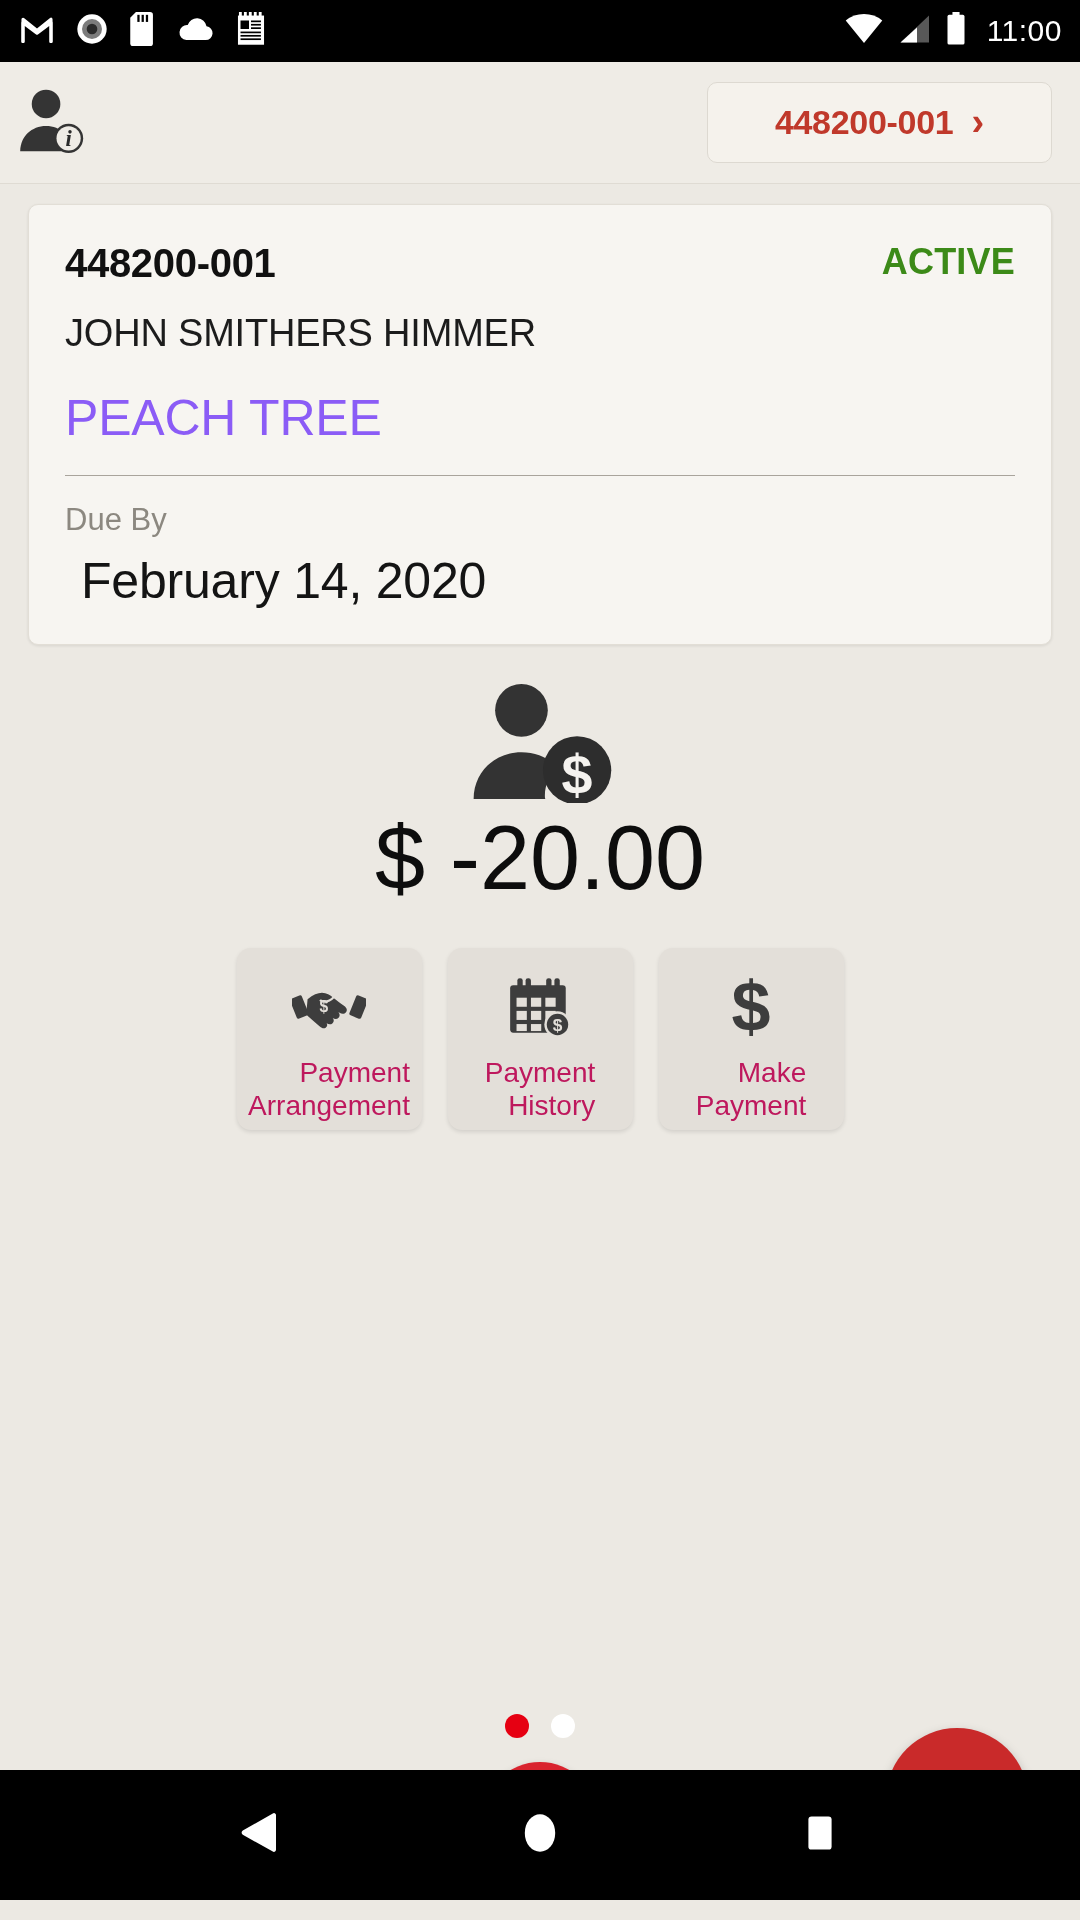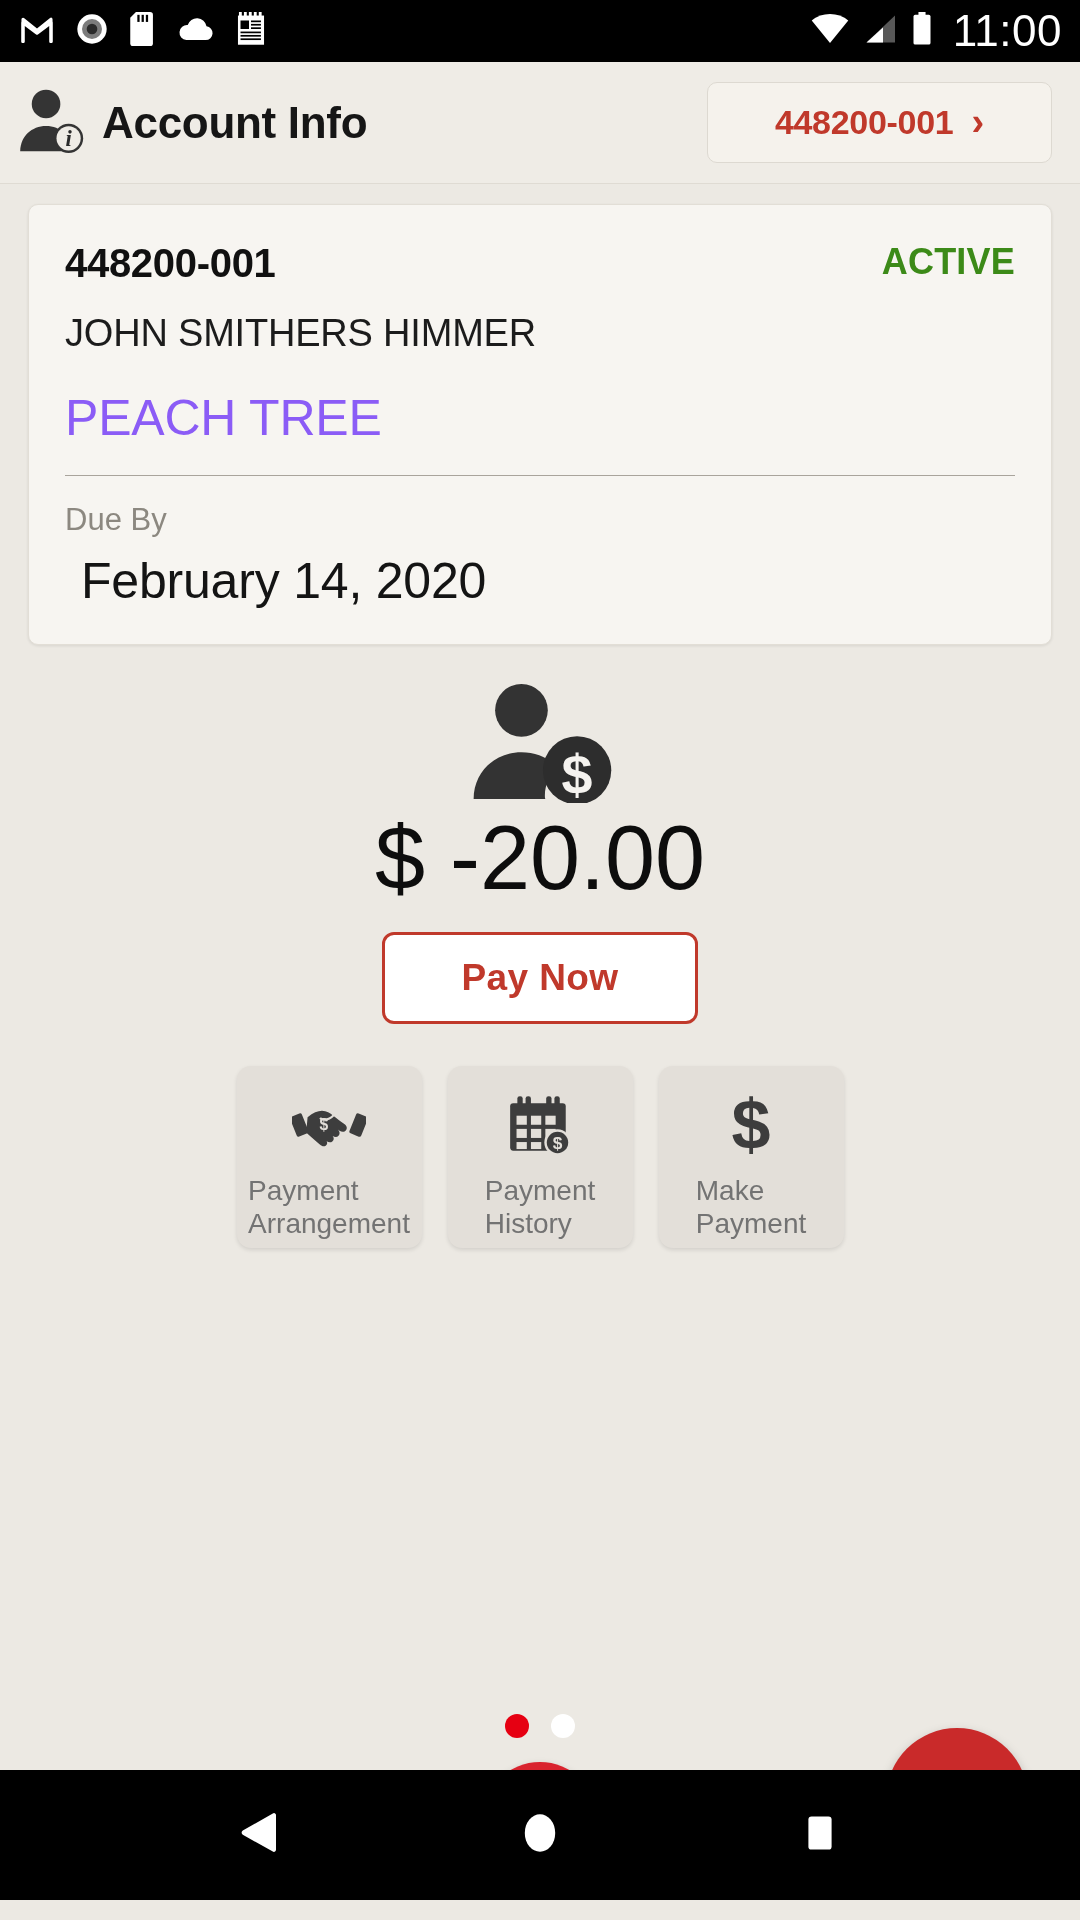--- a/index.html
+++ b/index.html
@@ -32,21 +32,21 @@
   }
   .status-right {
     margin-left: auto;
     display: flex;
     align-items: center;
     gap: 14px;
   }
   .sb-icon { display: block; }
   .status-time {
     color: #ffffff;
-    font-size: 44px;
+    font-size: 30px;
     font-weight: 400;
     letter-spacing: 0.5px;
     margin-left: 6px;
     line-height: 1;
   }
 
   
   .app-header {
     height: 122px;
     background: #efece6;
@@ -233,22 +233,22 @@
   }
   .tile-icon {
     height: 68px;
     display: flex;
     align-items: center;
     justify-content: center;
   }
   .tile-label {
     margin-top: 14px;
     font-size: 28px;
-    color: #737373;
-    text-align: left;
+    color: #be185d;
+    text-align: right;
     line-height: 1.18;
   }
 
   
   .dots {
     position: absolute;
     left: 0;
     right: 0;
     top: 1530px;
     display: flex;
@@ -386,21 +386,20 @@
   <div class="header-left">
     <span>
       <svg width="66" height="70" viewBox="0 0 24 25">
         <circle cx="10.2" cy="6.3" r="5.2" fill="#343434"></circle>
         <path d="M0.8 23.5c0-5.4 4.2-9.2 9.4-9.2s9.4 3.8 9.4 9.2z" fill="#343434"></path>
         <circle cx="18.4" cy="18.8" r="5.3" fill="#343434"></circle>
         <circle cx="18.4" cy="18.8" r="4.4" fill="#efece6"></circle>
         <text x="18.4" y="21.6" font-family="Liberation Serif, serif" font-size="8.2" font-style="italic" font-weight="bold" fill="#2a2a2a" text-anchor="middle">i</text>
       </svg>
     </span>
-    <span class="header-title">Account Info</span>
   </div>
   <div class="account-selector">
     <span class="account-selector-label">448200-001</span>
     <span class="chev">›</span>
   </div>
 </div>
 
 <div class="content">
 
   <div class="account-card">
@@ -420,23 +419,20 @@
       <svg width="158" height="122" viewBox="0 0 32 25">
         <circle cx="12.2" cy="6.0" r="5.4" fill="#333333"></circle>
         <path d="M2.4 24.2c0-5.6 4.4-9.6 9.8-9.6 3.1 0 5.9 1.3 7.6 3.4-1.7 1.2-2.8 3.2-2.8 5.4 0 0.3 0 0.6 0.1 0.8z" fill="#333333"></path>
         <circle cx="23.6" cy="18.3" r="7.0" fill="#2d2d2d"></circle>
         <text x="23.6" y="23.1" font-family="Liberation Sans, sans-serif" font-size="11.4" font-weight="bold" fill="#f5f3ef" text-anchor="middle">$</text>
       </svg>
     </span>
     <div class="balance-amount">$ -20.00</div>
   </div>
 
-  <div class="paynow-wrap">
-    <div class="paynow-btn">Pay Now</div>
-  </div>
 
   <div class="tiles">
 
     <div class="tile">
       <div class="tile-icon">
         <svg width="74" height="56" viewBox="0 0 38 28">
           <rect x="0.5" y="8" width="6.5" height="11" rx="1" transform="rotate(-22 3.7 13.5)" fill="#3d3d3d"></rect>
           <rect x="31" y="8" width="6.5" height="11" rx="1" transform="rotate(22 34.2 13.5)" fill="#3d3d3d"></rect>
           <path d="M8 9.5c2.8-2.2 5.2-3.3 7.4-3.3 2.4 0 4.1 1.2 5.8 2.6 1.5 1.2 3.3 2.6 5.3 3.9 1.6 1 2.1 2.4 1.2 3.5-.8 1-2.1 1-3.3.2l-.9-.6c1.1 1 1.3 2.3.4 3.2-.8.8-1.9.8-3 .1 .8 1 .7 2.1-.2 2.8-.8.7-1.9.6-2.9-.1 .5.9.3 1.8-.5 2.3-.9.6-2 .3-3-.6-1.9-1.6-4.4-3.8-6.2-5.4-1.1-1-1.3-2.1-.6-3.1z" fill="#3d3d3d"></path>
           <path d="M21.5 8.4c-1.3 1.4-3 2.4-4.8 2.4-1 0-1.8-.3-2.3-.9" fill="none" stroke="#e3dfd9" stroke-width="1.1"></path>

